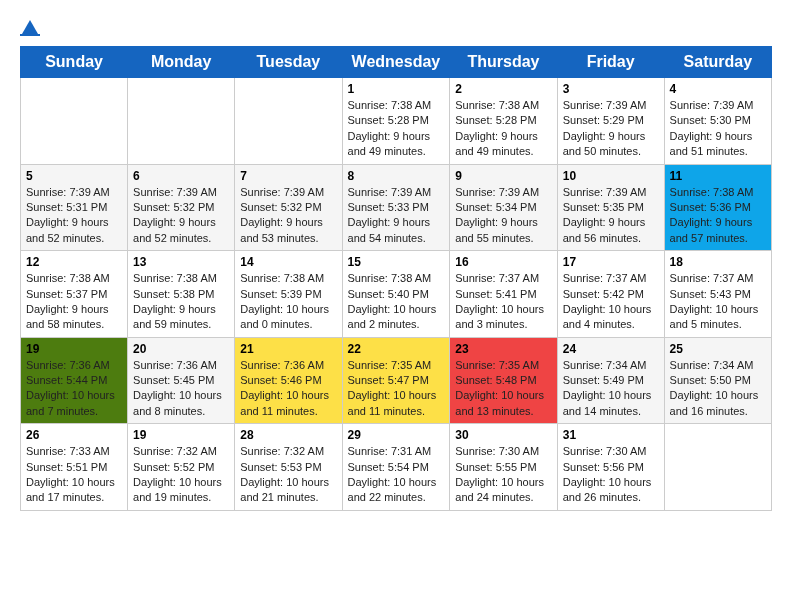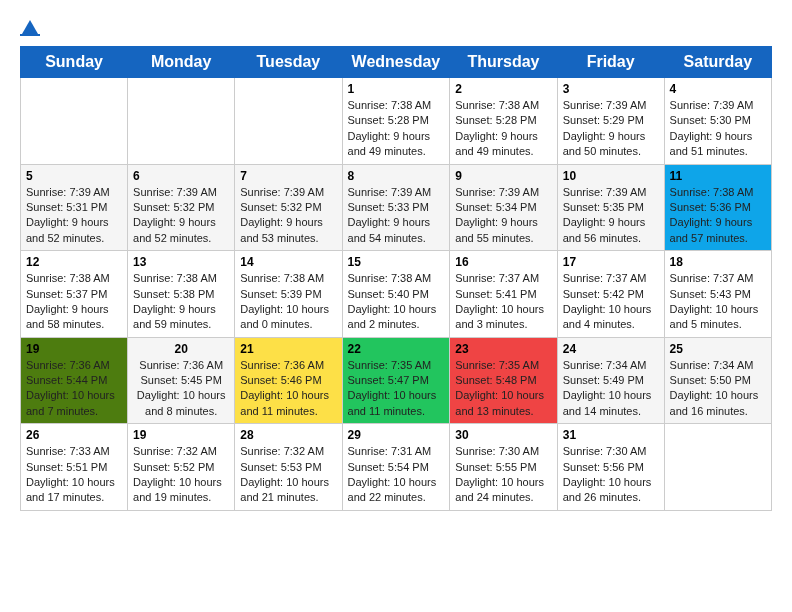--- a/index.html
+++ b/index.html
@@ -205,29 +205,29 @@
         <td>
           <span class="day-number">18</span>
           <div class="day-info">Sunrise: 7:37 AM<br>Sunset: 5:43 PM<br>Daylight: 10 hours and 5 minutes.</div>
         </td>
       </tr>
       <tr>
         <td style="background: #4d7c0f;">
           <span class="day-number">19</span>
           <div class="day-info">Sunrise: 7:36 AM<br>Sunset: 5:44 PM<br>Daylight: 10 hours and 7 minutes.</div>
         </td>
-        <td style="background: rgb(245, 245, 245); text-align: center;">
+        <td style="background: rgb(245, 245, 245);">
           <span class="day-number">20</span>
           <div class="day-info">Sunrise: 7:36 AM<br>Sunset: 5:45 PM<br>Daylight: 10 hours and 8 minutes.</div>
         </td>
         <td style="background: #fde047; margin-top: 16px;">
           <span class="day-number">21</span>
           <div class="day-info">Sunrise: 7:36 AM<br>Sunset: 5:46 PM<br>Daylight: 10 hours and 11 minutes.</div>
         </td>
-        <td style="background: #22c55e;">
+        <td style="background: #fde047;">
           <span class="day-number">22</span>
           <div class="day-info">Sunrise: 7:35 AM<br>Sunset: 5:47 PM<br>Daylight: 10 hours and 11 minutes.</div>
         </td>
         <td style="background: #ef4444; margin-left: 12px;">
           <span class="day-number">23</span>
           <div class="day-info">Sunrise: 7:35 AM<br>Sunset: 5:48 PM<br>Daylight: 10 hours and 13 minutes.</div>
         </td>
         <td style="background: rgb(245, 245, 245);">
           <span class="day-number">24</span>
           <div class="day-info">Sunrise: 7:34 AM<br>Sunset: 5:49 PM<br>Daylight: 10 hours and 14 minutes.</div>

